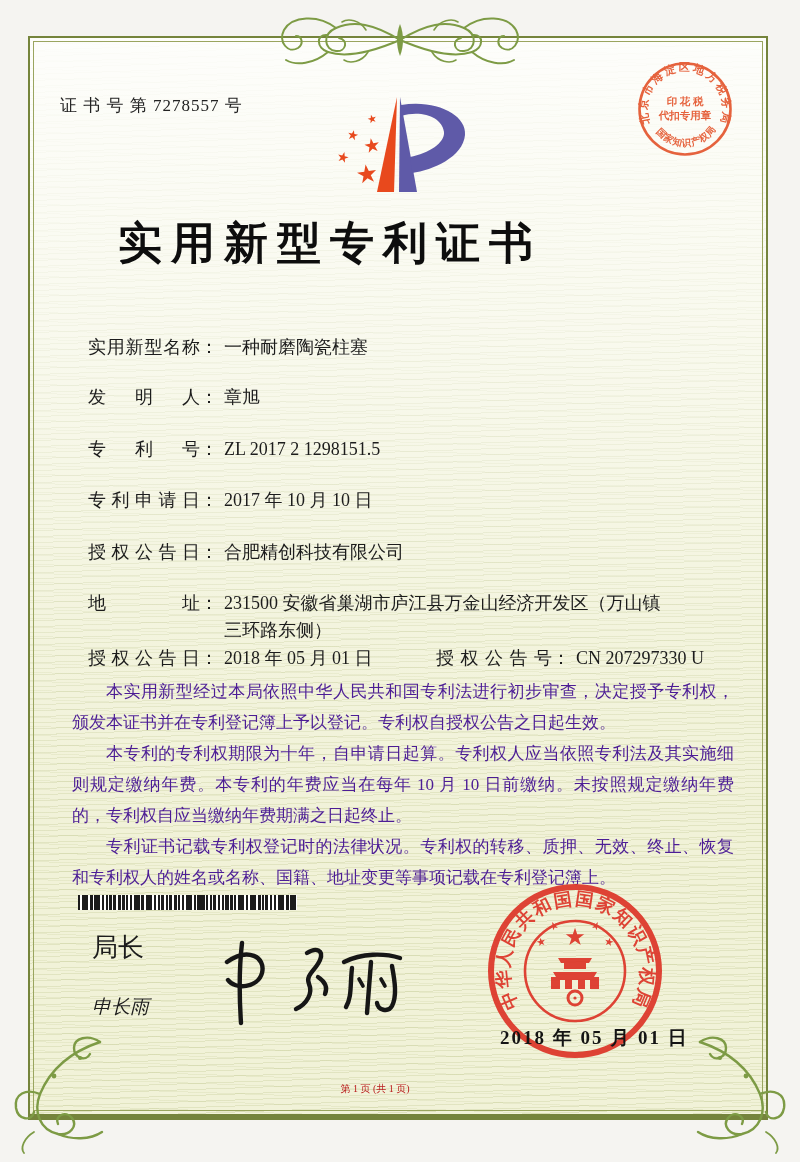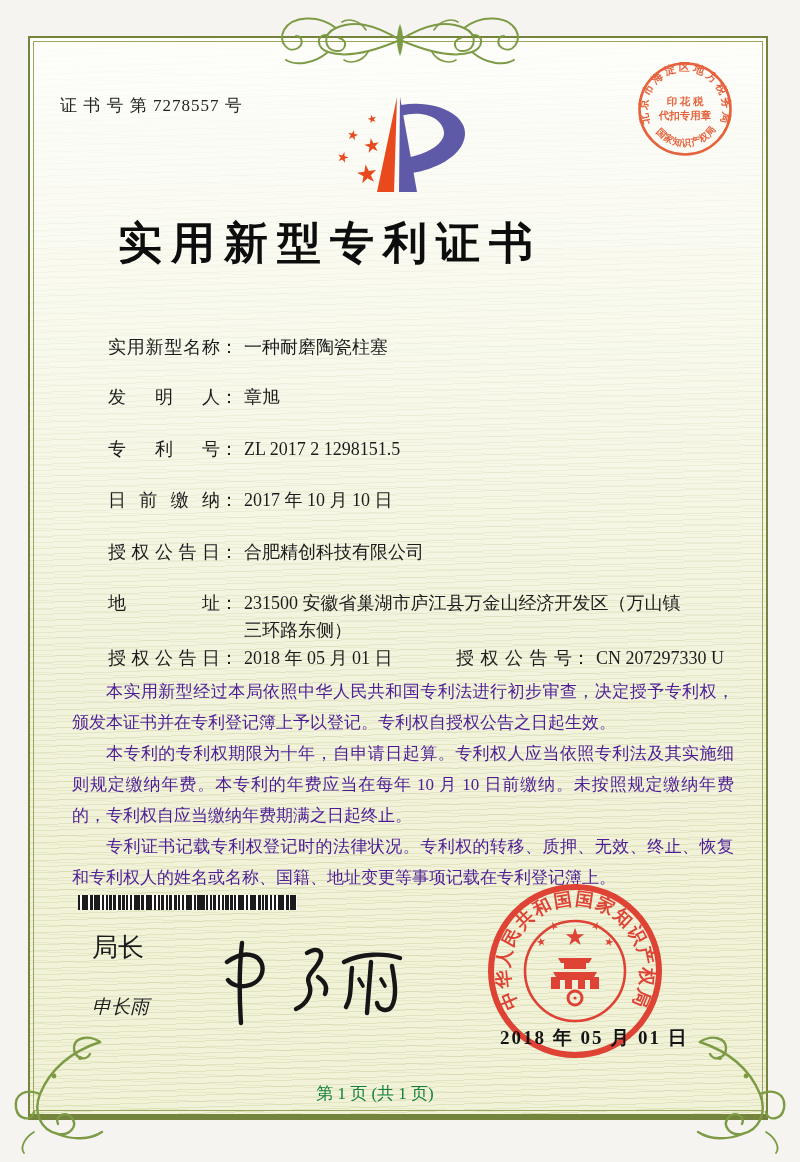--- a/index.html
+++ b/index.html
@@ -12,37 +12,37 @@
          background-image:
            linear-gradient(180deg, rgba(255,255,255,.9) 0%, rgba(255,255,255,.55) 28%, rgba(255,255,255,.15) 55%, rgba(255,255,255,0) 75%),
            repeating-linear-gradient(178deg, rgba(168,178,108,.22) 0 1px, rgba(0,0,0,0) 1px 6px),
            repeating-linear-gradient(2deg, rgba(168,178,108,.14) 0 1px, rgba(0,0,0,0) 1px 9px);}
   .frame::after{content:"";position:absolute;inset:3px;border:1px solid #9aa55f;pointer-events:none;}
   
   .cert-no{position:absolute;left:60px;top:94px;font-size:17px;letter-spacing:1px;color:#222;}
   .title{position:absolute;left:0;top:214px;width:660px;text-align:center;
          font-size:44px;font-weight:700;letter-spacing:9px;color:#0d0d0d;}
   .field-row{position:absolute;left:88px;font-size:18px;display:flex;align-items:flex-start;line-height:27px;}
-  .f-label{display:inline-block;width:112px;text-align:justify;text-align-last:justify;margin-left:20px;}
+  .f-label{display:inline-block;width:112px;text-align:justify;text-align-last:justify;}
   .f-colon{display:inline-block;margin-right:6px;}
   .f-value{white-space:pre-line;max-width:560px;}
   .grant-right{left:436px;}
   .grant-right .f-label{width:116px;}
   .paras{position:absolute;left:72px;top:676px;width:662px;}
   .paras p{margin:0;font-size:17px;line-height:31px;text-align:justify;text-indent:2em;color:#4c1d95;}
   
   .barcode{position:absolute;left:78px;top:895px;width:219px;height:15px;background-color:#fff;
     background-image:
       repeating-linear-gradient(90deg,#1b1b1b 0 2px,transparent 2px 4px),
       repeating-linear-gradient(90deg,transparent 0 5px,#1b1b1b 5px 8px,transparent 8px 13px),
       repeating-linear-gradient(90deg,#1b1b1b 0 1px,transparent 1px 7px);}
   .sign-title{position:absolute;left:92px;top:930px;font-size:26px;font-family:Liberation Sans, sans-serif;}
   .sign-name{position:absolute;left:92px;top:994px;font-size:19px;font-family:"Liberation Sans","DejaVu Sans",sans-serif;font-style:italic;}
   .seal-date{position:absolute;left:500px;top:1025px;font-size:19px;font-weight:700;letter-spacing:2px;color:#141414;}
-  .footer{position:absolute;left:290px;top:1082px;width:170px;text-align:center;font-size:17px;color:#15803d;}
+  .footer{position:absolute;left:290px;top:1082px;width:170px;text-align:center;font-size:10px;color:#b91c1c;}
   svg{position:absolute;overflow:visible;}
   .seal-arc{font-size:18px;font-weight:700;letter-spacing:2px;fill:#dd3629;}
   .ts-arc{font-size:11px;letter-spacing:2.6px;fill:#e4562e;font-weight:700;}
   .ts-arc2{font-size:9.5px;letter-spacing:.5px;fill:#e4562e;font-weight:700;}
 </style>
 </head>
 <body>
 
 <div class="page">
 
@@ -126,21 +126,21 @@
     <span class="f-label">发明人</span>
       <span class="f-colon">：</span>
       <span class="f-value">章旭</span>
   </div>
   <div class="field-row" style="top:436px">
     <span class="f-label">专利号</span>
       <span class="f-colon">：</span>
       <span class="f-value">ZL 2017 2 1298151.5</span>
   </div>
   <div class="field-row" style="top:487px">
-    <span class="f-label">日前缴纳</span>
+    <span class="f-label">专利申请日</span>
       <span class="f-colon">：</span>
       <span class="f-value">2017 年 10 月 10 日</span>
   </div>
   <div class="field-row" style="top:539px">
     <span class="f-label">授权公告日</span>
       <span class="f-colon">：</span>
       <span class="f-value">合肥精创科技有限公司</span>
   </div>
   <div class="field-row" style="top:590px">
     <span class="f-label">地址</span>

